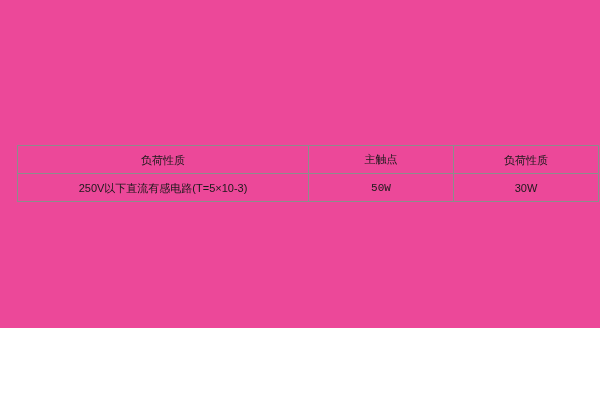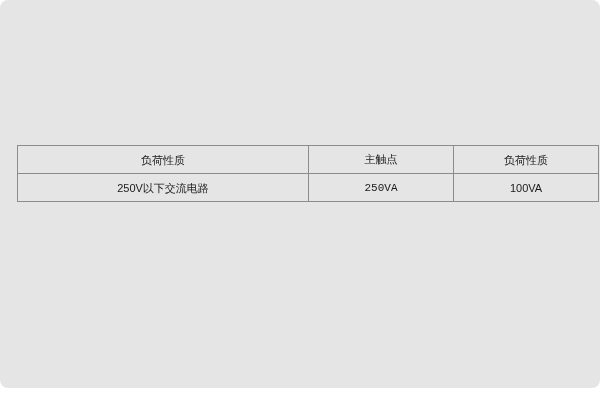--- a/index.html
+++ b/index.html
@@ -9,23 +9,22 @@
   body {
     width: 600px;
     height: 400px;
     background: #ffffff;
     font-family: "Liberation Sans", sans-serif;
     overflow: hidden;
   }
   .page {
     position: relative;
     width: 600px;
-    height: 388px;
-    background: #e5e5e5;
-    border-radius: 8px;
+    height: 328px;
+    background: #ec4899;
   }
   .table-wrap {
     position: absolute;
     left: 17px;
     top: 145px;
     width: 566px;
   }
   table.spec-table {
     border-collapse: collapse;
     width: 566px;
@@ -56,20 +55,20 @@
     <table class="spec-table">
       <thead>
         <tr>
           <th class="col-a">负荷性质</th>
           <th class="col-b">主触点</th>
           <th class="col-c">负荷性质</th>
         </tr>
       </thead>
       <tbody>
         <tr>
-          <td class="col-a">250V以下交流电路</td>
-          <td class="col-b">250VA</td>
-          <td class="col-c">100VA</td>
+          <td class="col-a">250V以下直流有感电路(T=5×10-3)</td>
+          <td class="col-b">50W</td>
+          <td class="col-c">30W</td>
         </tr>
       </tbody>
     </table>
   </div>
 </div>
 
 </body></html>

